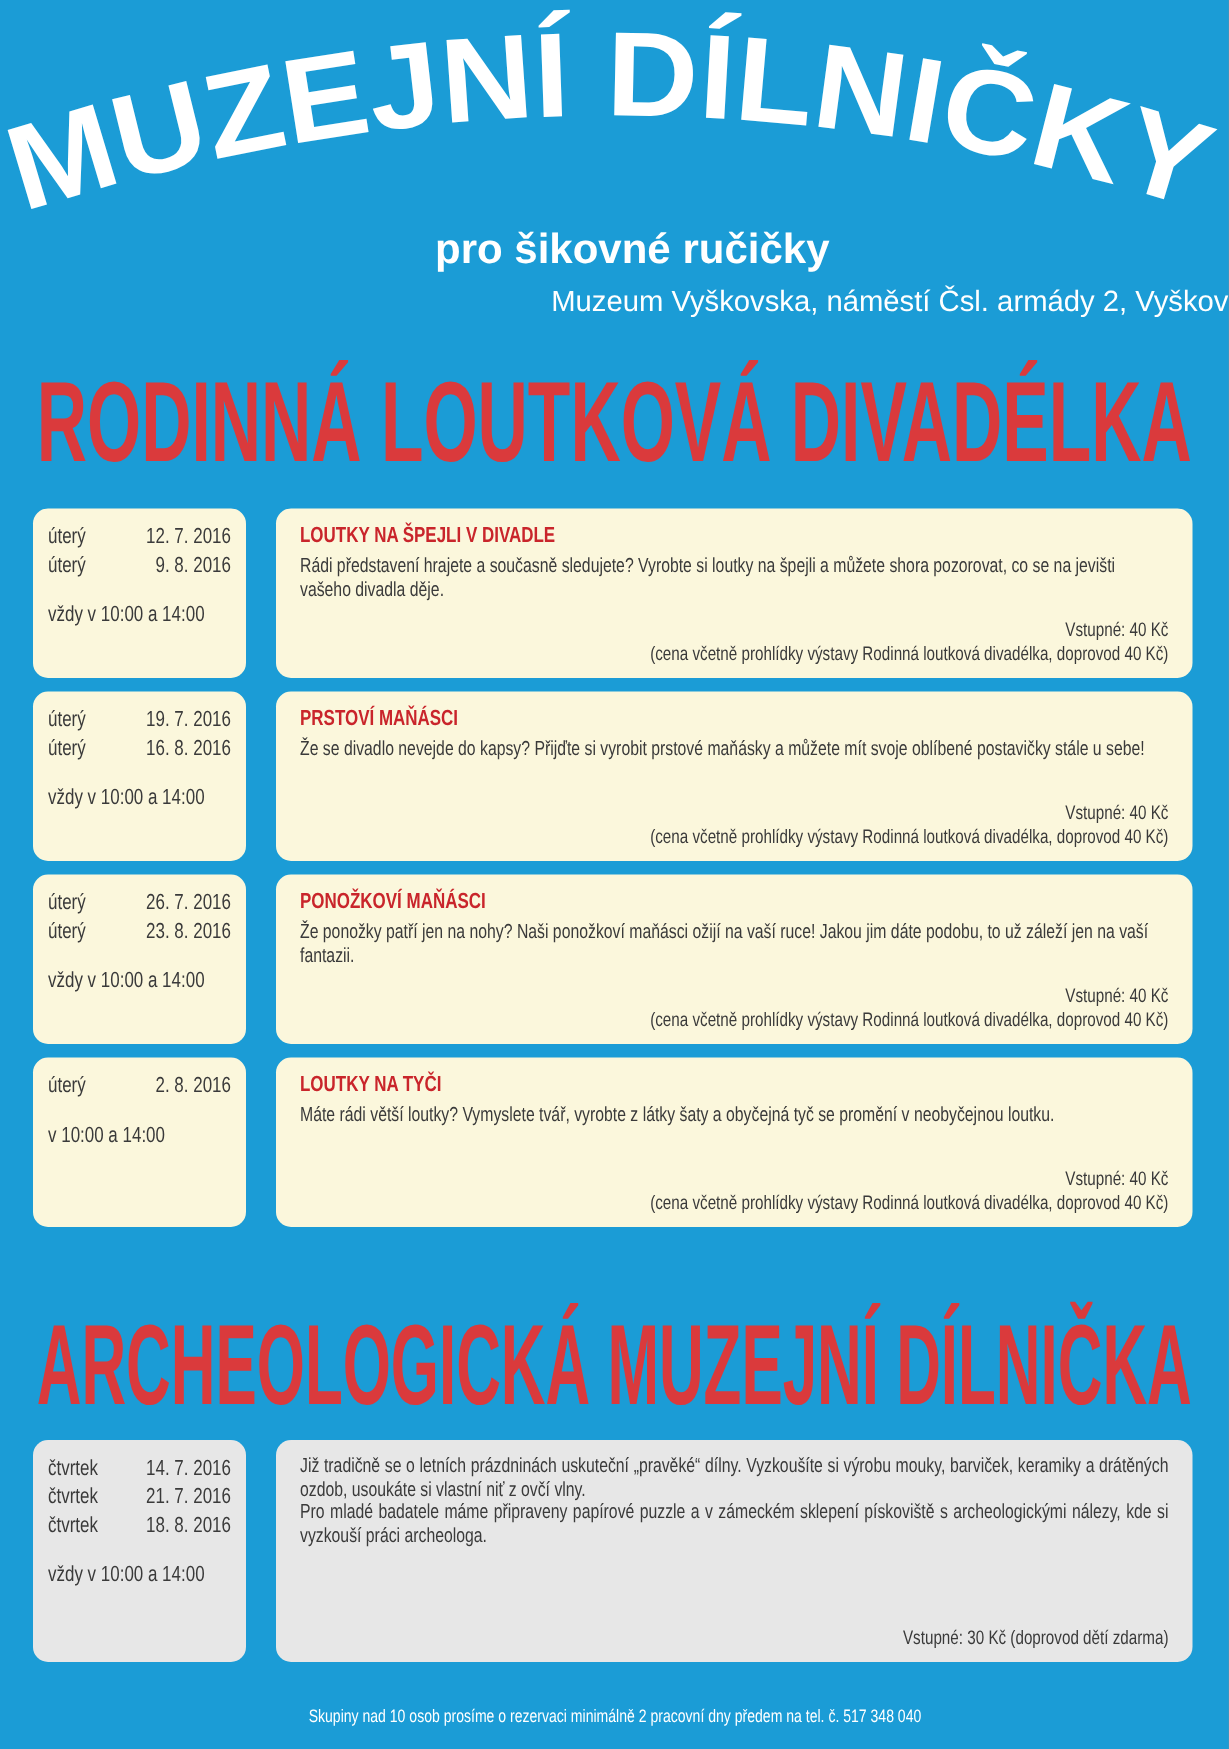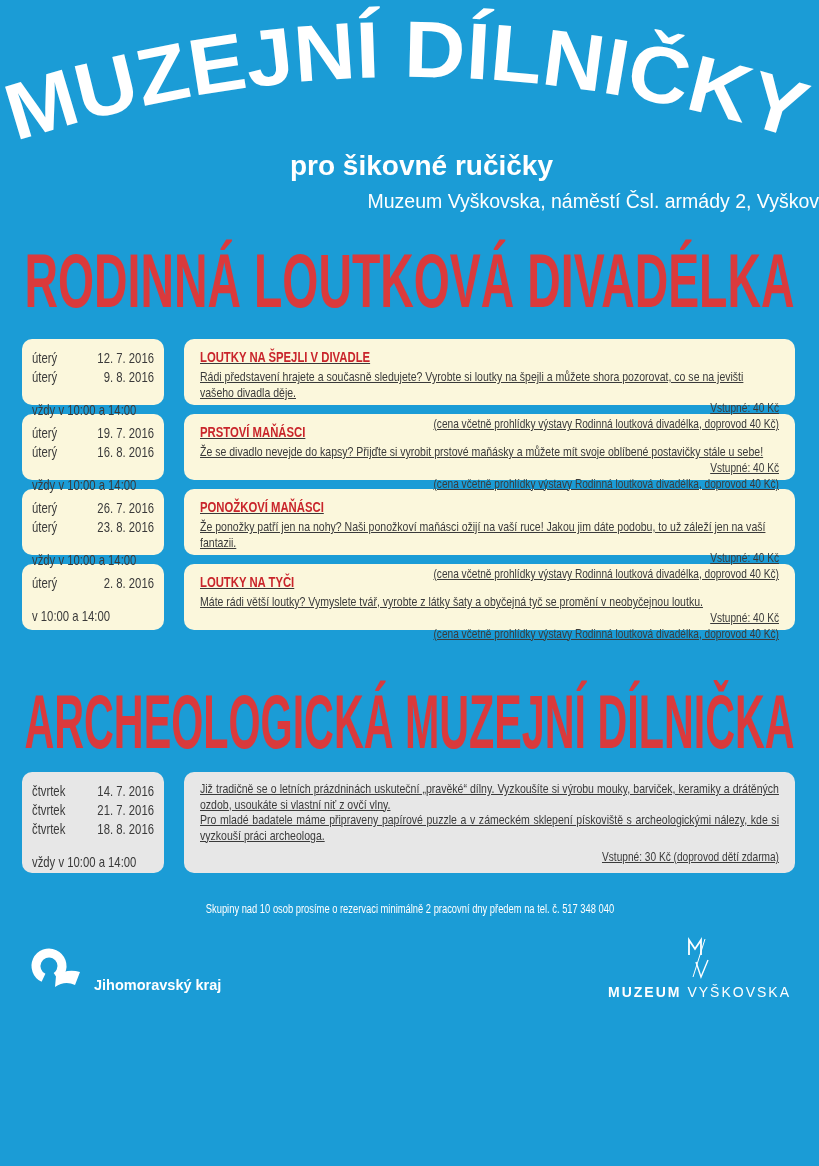--- a/index.html
+++ b/index.html
@@ -33,24 +33,24 @@
   .section-heading-svg.second{margin-top:56px;}
   .section-heading-svg text{fill:var(--heading-red);font-size:76px;}
 
   
   .cond{width:128.2%;transform:scaleX(0.78);transform-origin:0 0;}
   .cond.col{display:flex;flex-direction:column;height:100%;}
   .cond-center{width:128.2%;margin-left:-14.1%;transform:scaleX(0.78);transform-origin:50% 0;text-align:center;}
 
   
   .rows{margin-top:24px;}
-  .event-row{display:flex;gap:20px;margin:0 24px 9px 22px;height:66px;}
-  .event-row.tall{height:101px;margin-top:16px;}
+  .event-row{display:flex;gap:20px;margin:0 24px 9px 22px;height:113px;}
+  .event-row.tall{height:148px;margin-top:16px;}
   .date-box{width:142px;flex-shrink:0;background:var(--box-cream);border-radius:10px;padding:10px 10px;color:var(--text-dark);}
-  .desc-box{flex:1;background:var(--box-cream);border-radius:10px;padding:9px 16px 8px;color:var(--text-dark);text-decoration:underline;}
+  .desc-box{flex:1;background:var(--box-cream);border-radius:10px;padding:9px 16px 8px;color:var(--text-dark);}
   .gray .date-box,.gray .desc-box{background:var(--box-gray);}
   .date-line{display:flex;justify-content:space-between;font-size:14.5px;line-height:19px;white-space:nowrap;}
   .time-line{margin-top:14px;font-size:14.5px;line-height:19px;white-space:nowrap;}
   .event-title{color:var(--event-title-red);font-weight:bold;font-size:14.5px;line-height:19px;margin-bottom:2px;}
   .event-desc{font-size:13.5px;line-height:15.5px;}
   .event-desc p{margin:0;text-align:justify;}
   .price-block{margin-top:auto;text-align:right;font-size:13px;line-height:16px;}
 
   
   .phone-note{margin-top:21px;font-size:12px;font-weight:400;line-height:30px;}

